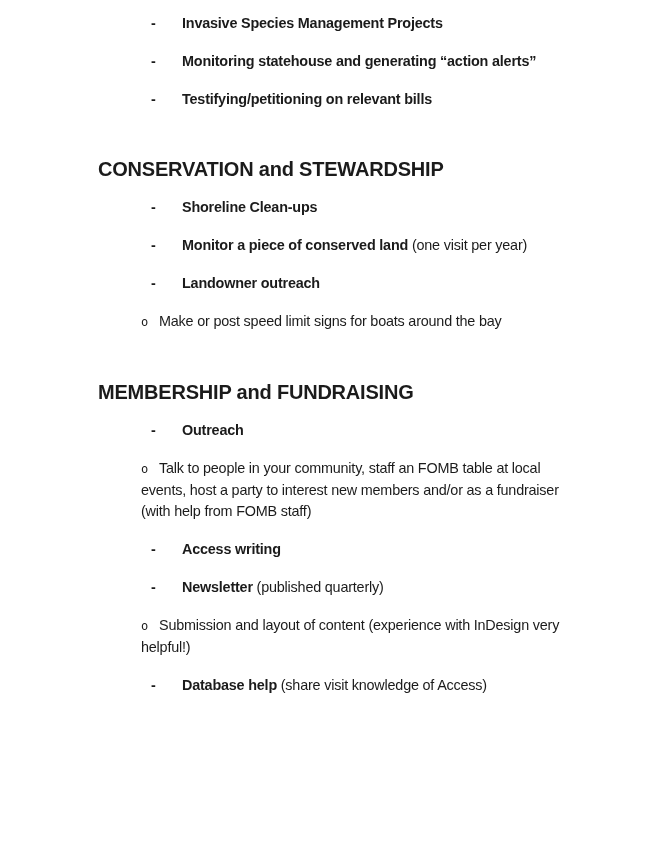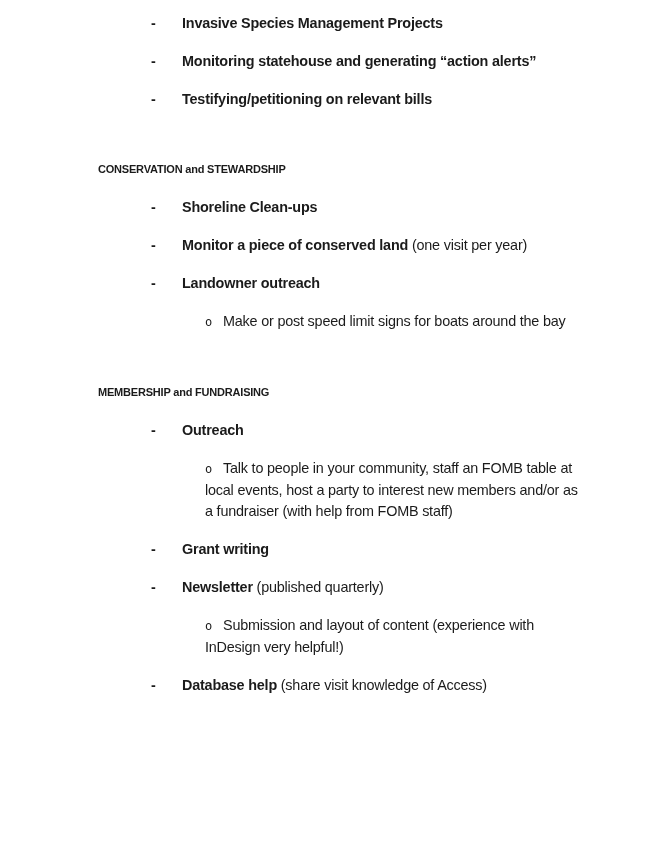--- a/index.html
+++ b/index.html
@@ -17,40 +17,40 @@
     box-sizing: border-box;
     width: 670px;
     height: 775px;
     padding: 13px 86px 20px 98px;
     overflow: hidden;
     background: #ffffff;
     font-size: 14.4px;
     letter-spacing: -0.2px;
   }
   .heading {
-    font-size: 11px;
+    font-size: 20px;
     font-weight: 700;
     line-height: 21px;
     margin: 49px 0 17px 0;
   }
   p.bullet {
     margin: 0 0 17px 53px;
     line-height: 21px;
     font-weight: 700;
   }
   p.bullet .dash-marker {
     display: inline-block;
     width: 31px;
     font-weight: 700;
   }
   p.bullet .bullet-normal {
     font-weight: 400;
   }
   p.subbullet {
-    margin: 0 0 17px 107px;
+    margin: 0 0 17px 43px;
     line-height: 21px;
     font-weight: 400;
   }
   p.subbullet .circle-marker {
     display: inline-block;
     width: 18px;
     font-family: "DejaVu Sans Mono", monospace;
     font-size: 12px;
   }
 </style>
@@ -62,17 +62,17 @@
     <p class="bullet"><span class="dash-marker">-</span><span class="bullet-bold">Monitoring statehouse and generating “action alerts”</span><span class="bullet-normal"></span></p>
     <p class="bullet"><span class="dash-marker">-</span><span class="bullet-bold">Testifying/petitioning on relevant bills</span><span class="bullet-normal"></span></p>
     <div class="heading">CONSERVATION and STEWARDSHIP</div>
     <p class="bullet"><span class="dash-marker">-</span><span class="bullet-bold">Shoreline Clean-ups</span><span class="bullet-normal"></span></p>
     <p class="bullet"><span class="dash-marker">-</span><span class="bullet-bold">Monitor a piece of conserved land</span><span class="bullet-normal"> (one visit per year)</span></p>
     <p class="bullet"><span class="dash-marker">-</span><span class="bullet-bold">Landowner outreach</span><span class="bullet-normal"></span></p>
     <p class="subbullet"><span class="circle-marker">o</span><span class="subbullet-text">Make or post speed limit signs for boats around the bay</span></p>
     <div class="heading">MEMBERSHIP and FUNDRAISING</div>
     <p class="bullet"><span class="dash-marker">-</span><span class="bullet-bold">Outreach</span><span class="bullet-normal"></span></p>
     <p class="subbullet"><span class="circle-marker">o</span><span class="subbullet-text">Talk to people in your community, staff an FOMB table at local events, host a party to interest new members and/or as a fundraiser (with help from FOMB staff)</span></p>
-    <p class="bullet"><span class="dash-marker">-</span><span class="bullet-bold">Grant writing</span><span class="bullet-normal"></span></p>
+    <p class="bullet"><span class="dash-marker">-</span><span class="bullet-bold">Access writing</span><span class="bullet-normal"></span></p>
     <p class="bullet"><span class="dash-marker">-</span><span class="bullet-bold">Newsletter</span><span class="bullet-normal"> (published quarterly)</span></p>
     <p class="subbullet"><span class="circle-marker">o</span><span class="subbullet-text">Submission and layout of content (experience with InDesign very helpful!)</span></p>
     <p class="bullet"><span class="dash-marker">-</span><span class="bullet-bold">Database help</span><span class="bullet-normal"> (share visit knowledge of Access)</span></p>
   </div>
 
 </body></html>

